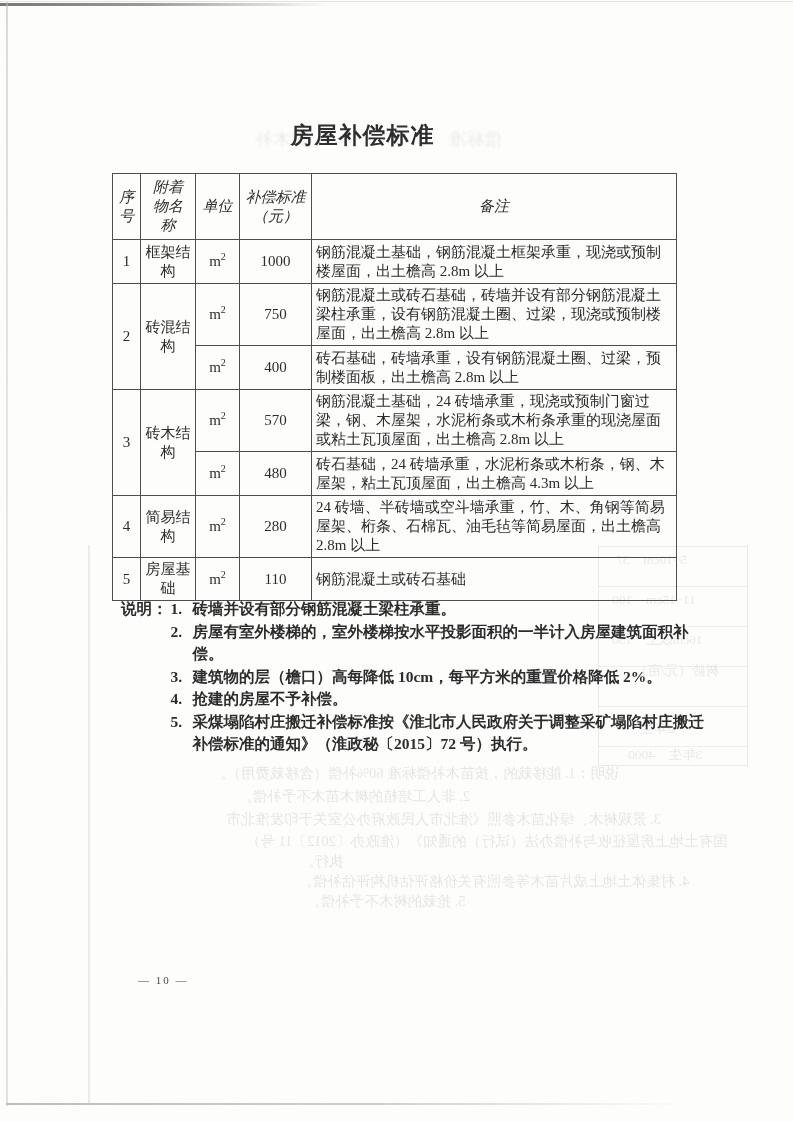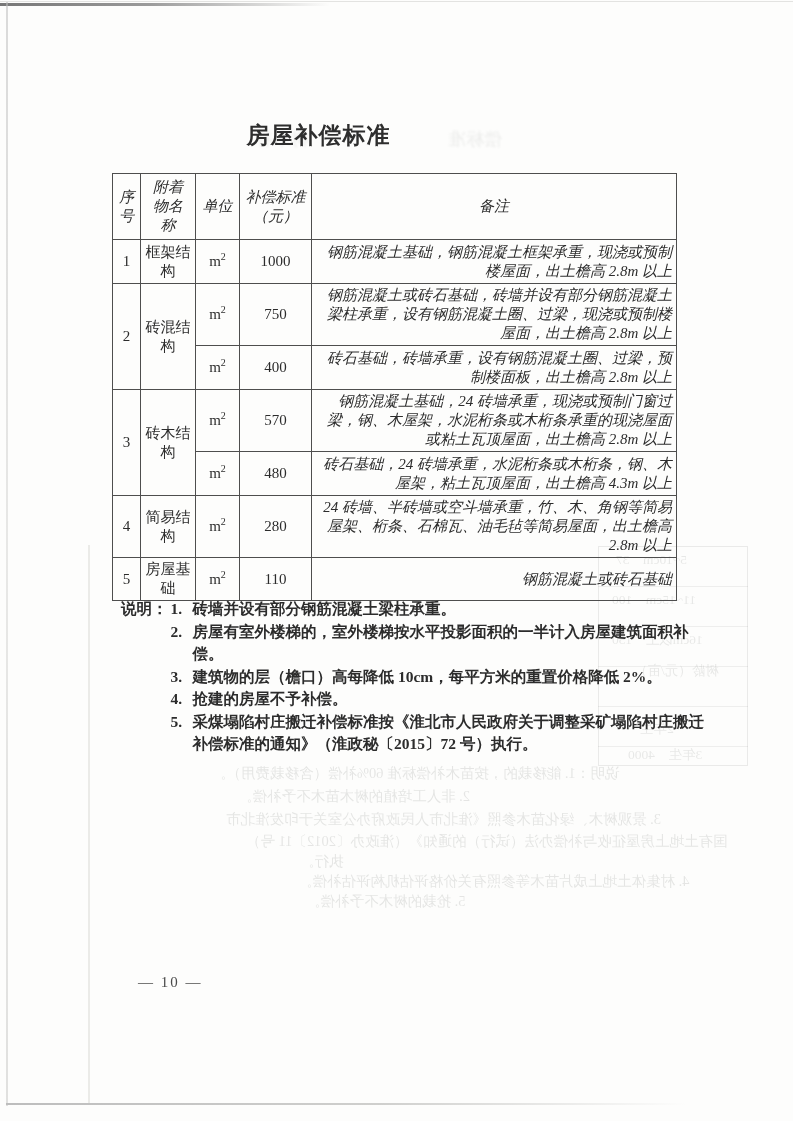--- a/index.html
+++ b/index.html
@@ -21,40 +21,40 @@
   .edge-left{left:6px;top:2px;width:2px;height:1104px;
     background:linear-gradient(to bottom,#bdbdbd 0,#d6d6d4 50%,#c9c9c7 100%);opacity:.55;}
   .edge-bottom{left:6px;top:1103px;width:680px;height:2px;
     background:linear-gradient(to right,#bdbdbd 0,#cfcfcd 55%,rgba(210,210,208,0) 100%);}
   .fold-line{position:absolute;left:88px;top:545px;width:2px;height:558px;background:#ebebe8;}
 
   
   .title{
     position:absolute;left:0;top:120px;width:637px;margin:0;
     text-align:center;
-    font-size:23px;font-weight:700;letter-spacing:1px;color:#2e2e2e;
+    font-size:23px;font-weight:700;letter-spacing:1px;color:#2e2e2e;padding-left:44px;
   }
 
   
   .comp-table{
     position:absolute;left:112px;top:173px;width:564px;
     border-collapse:collapse;table-layout:fixed;
     font-size:15px;color:#2c2c2c;
   }
   .comp-table th,.comp-table td{
     border:1px solid #4e4e4e;
     line-height:19px;
     padding:2px 4px;
     vertical-align:middle;
     overflow:hidden;
   }
   .comp-table th{font-weight:normal;text-align:center;padding:4px 5px;}
   .c-no,.c-name,.c-unit,.c-price{text-align:center;}
   .c-name{padding:2px 6px;margin-left:21px;}
-  .c-remark{text-align:right;padding:3px 7px;font-style:italic;}
+  .c-remark{text-align:left;padding:3px 7px;}
   .c-unit sup{font-size:10px;line-height:0;}
   tr.h-row{height:58px;font-style:italic;}
   tr.r2{height:44px;}  
   tr.r3{height:62px;}  
   tr.r1{height:40px;}
 
   
   .notes{
     position:absolute;left:121px;top:598px;width:584px;
     font-size:15.5px;line-height:22.5px;color:#2c2c2c;
@@ -63,21 +63,21 @@
   }
   .notes-label{flex:0 0 auto;white-space:nowrap;margin-right:3px;}
   .notes-list{flex:1;}
   .note-item{display:flex;}
   .note-num{flex:0 0 22px;}
   .note-text{flex:1;}
 
   
   .page-number{
     position:absolute;left:138px;top:974px;
-    font-size:15px;letter-spacing:2px;color:#4a4a4a;
+    font-size:11px;letter-spacing:2px;color:#4a4a4a;
   }
 
   
   .ghost{
     position:absolute;
     transform:scaleX(-1);
     opacity:.16;
     color:#6b6f6b;
     filter:blur(.7px);
     font-size:14.5px;

